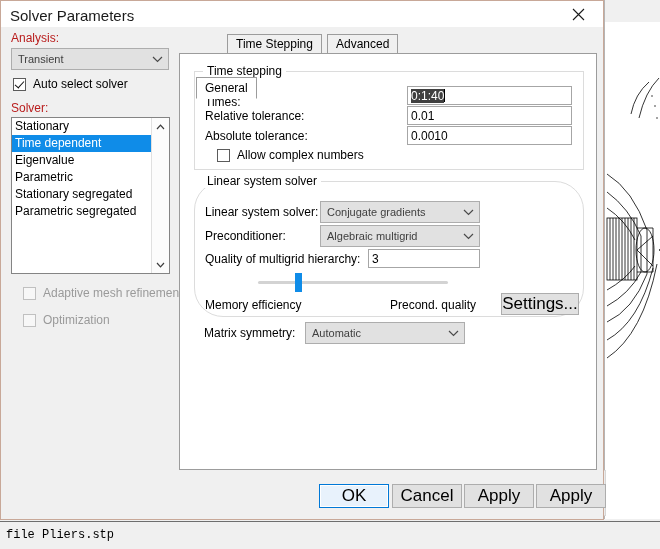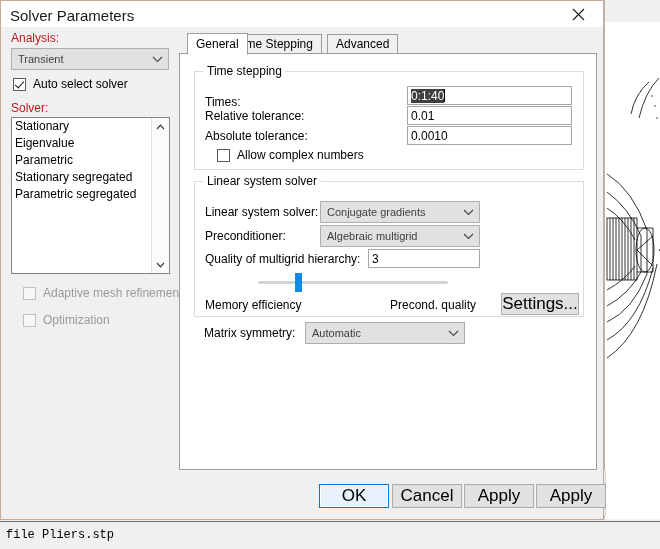--- a/index.html
+++ b/index.html
@@ -265,21 +265,21 @@
     position: absolute;
     top: -8px; left: 8px;
     background: #ffffff;
     padding: 0 4px;
     font-size: 12px;
     color: #000;
     white-space: nowrap;
   }
 
   #group-timestepping { left: 14px; top: 17px; width: 390px; height: 99px; }
-  #group-linearsolver { left: 14px; top: 127px; width: 390px; height: 136px; }
+  #group-linearsolver { left: 14px; top: 127px; width: 390px; height: 136px; border-radius: 29px; }
 
   .field-label {
     position: absolute;
     font-size: 12px;
     color: #000;
     white-space: nowrap;
   }
   .textinput {
     position: absolute;
     height: 19px;
@@ -426,20 +426,21 @@
   <div class="checkbox-row" id="auto-select-row">
     <span class="cbox checked"></span>
     <span class="cbox-label">Auto select solver</span>
   </div>
 
   <div class="lbl" id="solver-label">Solver:</div>
 
   <div id="solver-listbox">
     <div id="solver-list">
       <div class="list-item">Stationary</div>
+      <div class="list-item selected">Time dependent</div>
       <div class="list-item">Eigenvalue</div>
       <div class="list-item">Parametric</div>
       <div class="list-item">Stationary segregated</div>
       <div class="list-item">Parametric segregated</div>
     </div>
     <div id="solver-scrollbar">
       <div class="sb-arrow up">
         <svg width="9" height="6" viewBox="0 0 9 6">
             <path d="M1 5 L4.5 1.2 L8 5" stroke="#3c3c3c" stroke-width="1.2" fill="none"></path>
           </svg>
@@ -456,21 +457,21 @@
     <span class="cbox disabled"></span>
     <span class="cbox-label disabled">Adaptive mesh refinement</span>
   </div>
 
   <div class="checkbox-row" id="optimization-row">
     <span class="cbox disabled"></span>
     <span class="cbox-label disabled">Optimization</span>
   </div>
 
   <div id="tabstrip">
-    <div class="tab active" style="left:8px;">General</div>
+    <div class="tab active" style="left:17px;margin-top:44px;">General</div>
     <div class="tab" style="left:48px;">Time Stepping</div>
     <div class="tab" style="left:148px;">Advanced</div>
   </div>
 
   <div id="tab-panel">
 
     <div class="groupbox" id="group-timestepping">
       <div class="groupbox-title">Time stepping</div>
 
       <div class="field-label" style="left:10px; top:17px;margin-top:6px;">Times:</div>

